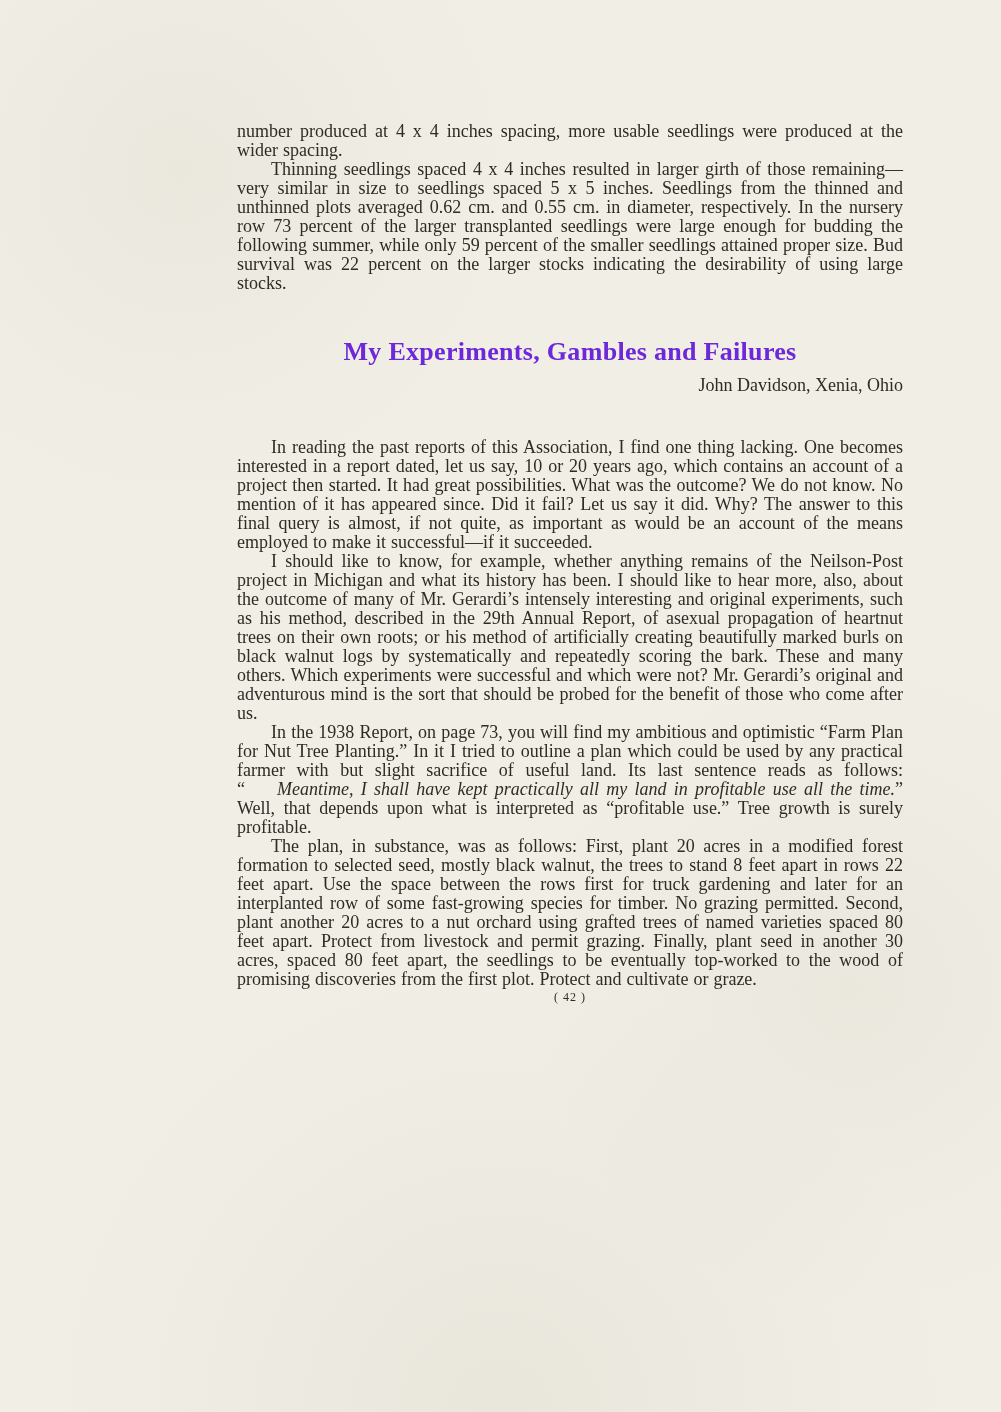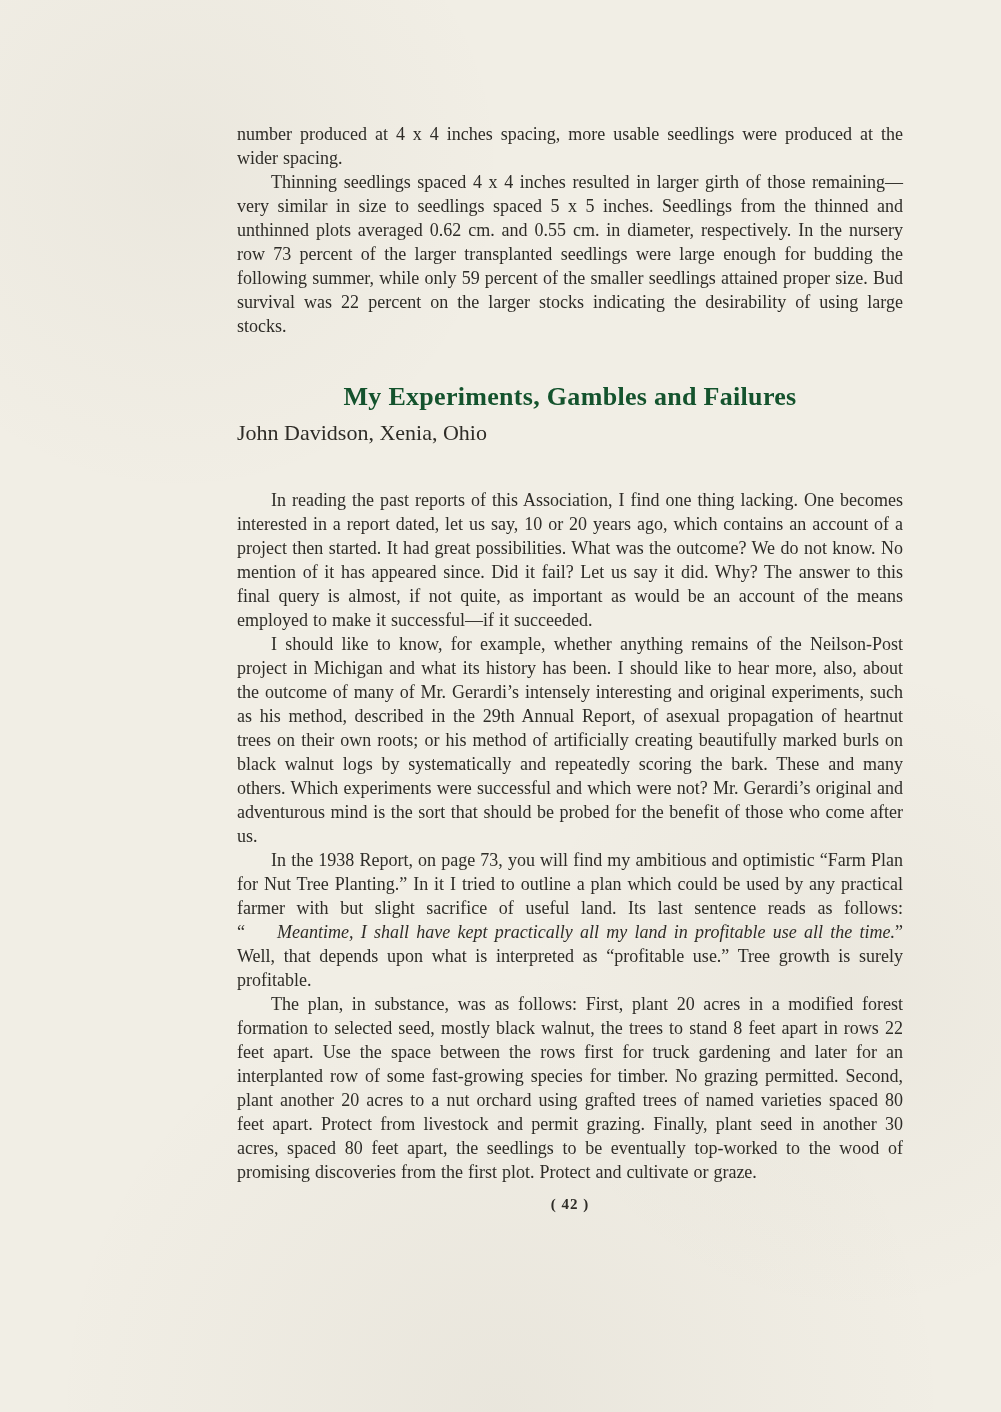--- a/index.html
+++ b/index.html
@@ -25,50 +25,50 @@
   }
   .text-block {
     position: absolute;
     left: 237px;
     top: 122px;
     width: 666px;
   }
   p {
     margin: 0;
     font-size: 18px;
-    line-height: 24px;
+    line-height: 19px;
     text-align: justify;
     text-indent: 34px;
     word-spacing: 0.5px;
   }
   p.no-indent {
     text-indent: 0;
   }
   h1 {
     margin: 44px 0 8px 0;
     font-size: 26px;
     font-weight: bold;
     text-align: center;
     letter-spacing: 0.3px;
-    color: #14532d;
+    color: #6d28d9;
   }
   .byline {
-    text-align: left;
-    font-size: 22px;
+    text-align: right;
+    font-size: 18px;
     margin: 0 0 42px 0;
   }
   em {
     font-style: italic;
     margin-left: 32px;
   }
   .page-number {
-    margin-top: 12px;
+    margin-top: 1px;
     text-align: center;
-    font-size: 15px;
-    font-weight: bold;
+    font-size: 12px;
+    font-weight: normal;
     letter-spacing: 1px;
   }
 </style>
 </head>
 <body>
 
 <div class="page">
   <main class="text-block">
 
     <p class="no-indent">number produced at 4 x 4 inches spacing, more usable seedlings were produced at the wider spacing.</p>

